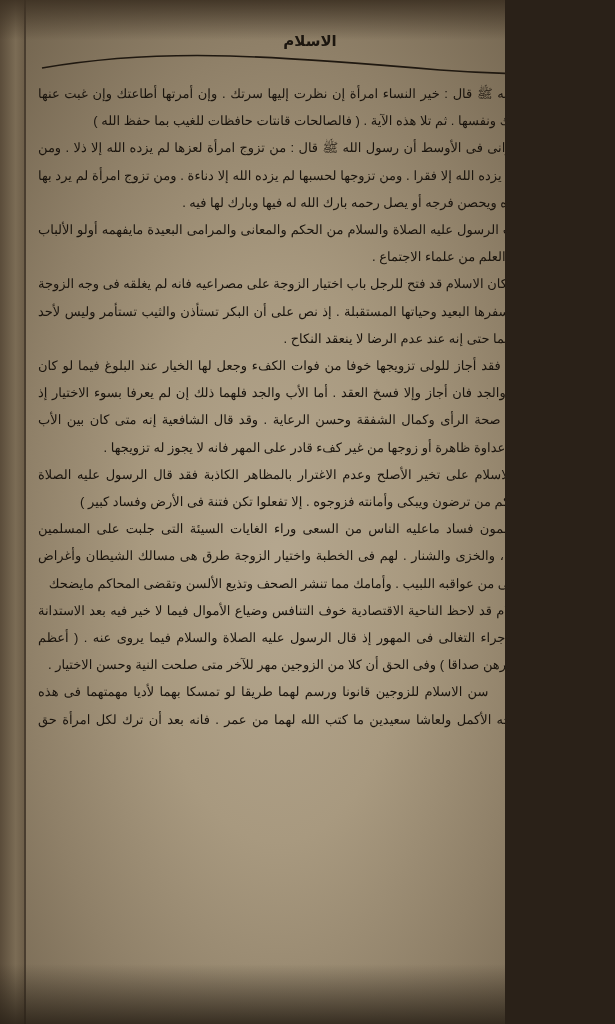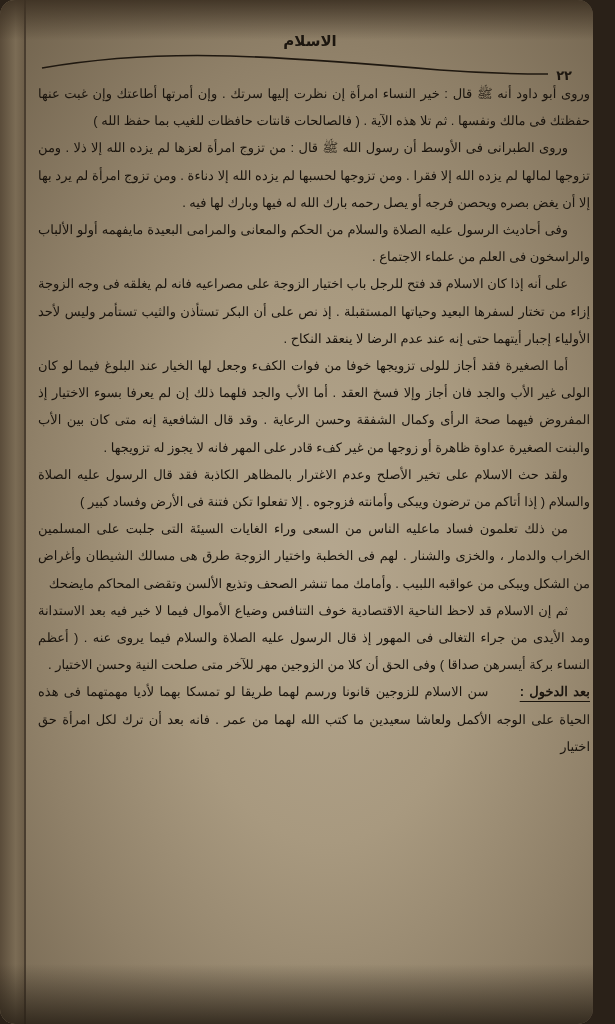--- a/index.html
+++ b/index.html
@@ -5,26 +5,25 @@
     html, body {
       margin: 0;
       padding: 0;
       width: 615px;
       height: 1024px;
       overflow: hidden;
       background: #2a2118;
     }
     .scan {
       position: relative;
-      width: 593px;
+      width: 505px;
       height: 1024px;
       overflow: hidden;
       background:
         radial-gradient(ellipse at 55% 55%, #b5a78f 0%, #a8997f 35%, #8f8068 65%, #6e604b 100%);
-      border-radius: 15px;
     }
     .left-margin {
       position: absolute;
       left: 0; top: 0;
       width: 26px; height: 1024px;
       background: linear-gradient(90deg, #5a4c3a 0%, #7b6c55 60%, #6a5b46 100%);
     }
     .fold-line {
       position: absolute;
       left: 24px; top: 0;

